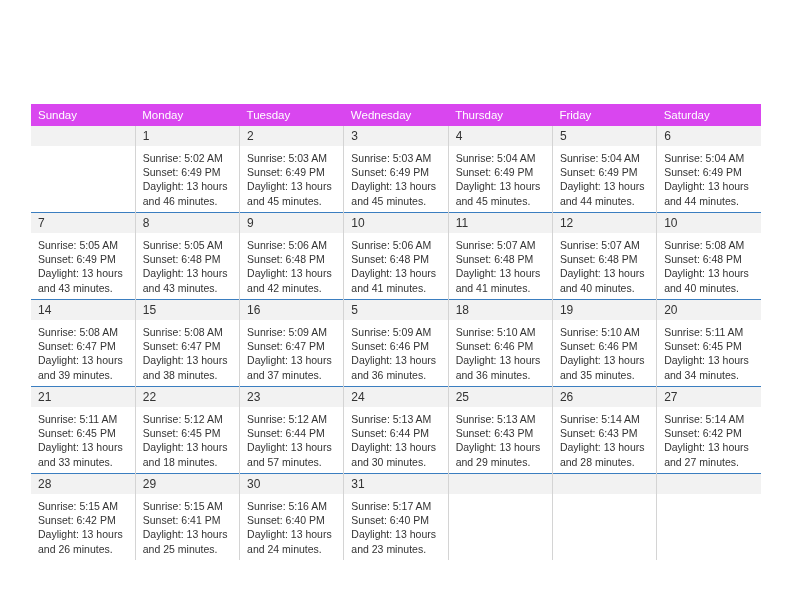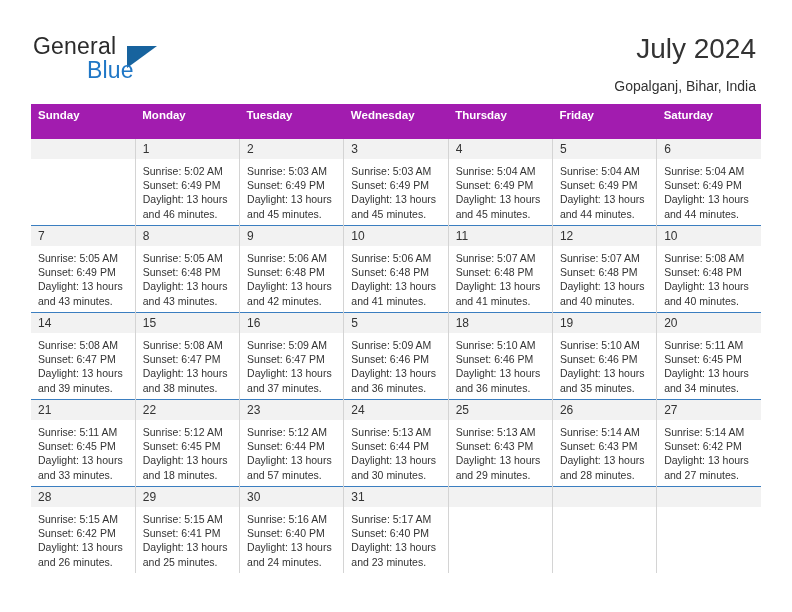--- a/index.html
+++ b/index.html
@@ -87,26 +87,26 @@
     position: absolute;
     left: 31px;
     top: 104px;
     width: 730px;
     border-collapse: collapse;
     table-layout: fixed;
   }
   .calendar col { width: 104.28px; }
 
   .calendar thead th {
-    background: #a21caf;
+    background: #d946ef;
     color: #ffffff;
     font-size: 11.5px;
-    font-weight: bold;
+    font-weight: normal;
     text-align: left;
-    padding: 5px 0 18px 7px;
+    padding: 5px 0 5px 7px;
     height: 12px;
     border: none;
   }
 
   .week-row > td {
     vertical-align: top;
     padding: 0;
     border-left: 1px solid #d4d4d4;
     border-top: 1px solid #3b7ec0;
   }
@@ -134,29 +134,20 @@
     color: #333333;
     white-space: nowrap;
   }
   .cell.blank .daynum { background: #f2f2f2; }
 </style>
 </head>
 <body>
 
 <div class="page">
 
-  <div class="header">
-    <div class="logo">
-      <span class="logo-general">General</span>
-      <span class="logo-triangle"></span>
-      <span class="logo-blue">Blue</span>
-    </div>
-    <div class="title">July 2024</div>
-    <div class="subtitle">Gopalganj, Bihar, India</div>
-  </div>
 
   <table class="calendar">
     <colgroup>
       <col>
         <col>
         <col>
         <col>
         <col>
         <col>
         <col>

